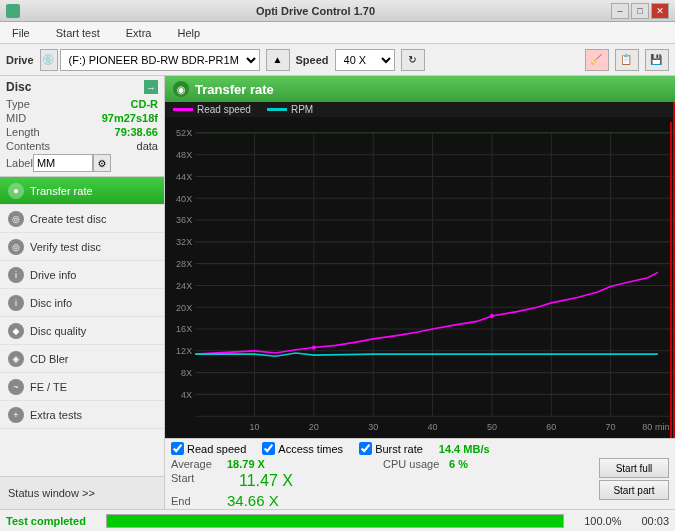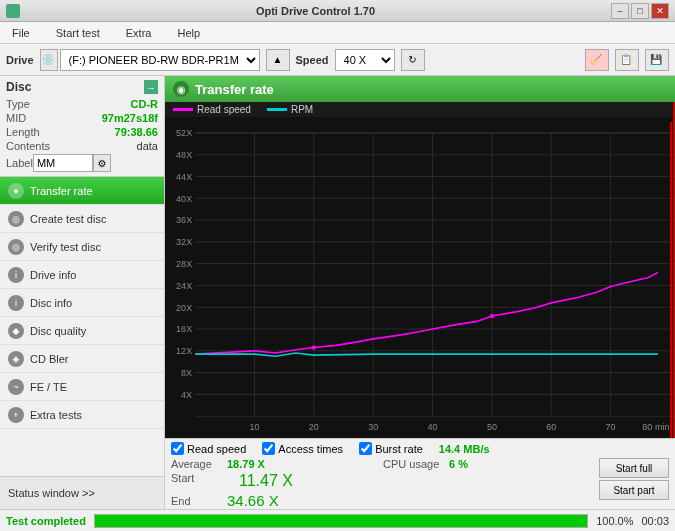--- a/index.html
+++ b/index.html
@@ -518,21 +518,21 @@
 
           <div style="display:flex;flex-direction:column;gap:2px;margin-left:4px;">
             <button class="start-btn">Start full</button>
             <button class="start-btn">Start part</button>
           </div>
         </div>
       </div>
     </div>
   </div>
 
-  <div style="position:absolute;bottom:0;left:0;right:0;height:22px;background:#f0f0f0;border-top:1px solid #ccc;display:flex;align-items:center;padding:0 6px;gap:8px;">
+  <div style="position:absolute;bottom:0;left:0;right:0;height:22px;background:#f0f0f0;border-top:1px solid #ccc;display:flex;align-items:center;padding:0 6px;gap:20px;">
     <span style="font-size:11px;color:#00aa00;font-weight:bold;white-space:nowrap;">Test completed</span>
     <div style="flex:1;height:14px;background:#ccc;border:1px solid #aaa;">
       <div style="height:100%;background:#00cc00;width:100%;"></div>
     </div>
     <span style="font-size:11px;color:#333;">100.0%</span>
     <span style="font-size:11px;color:#333;">00:03</span>
   </div>
 
 </div>
 

